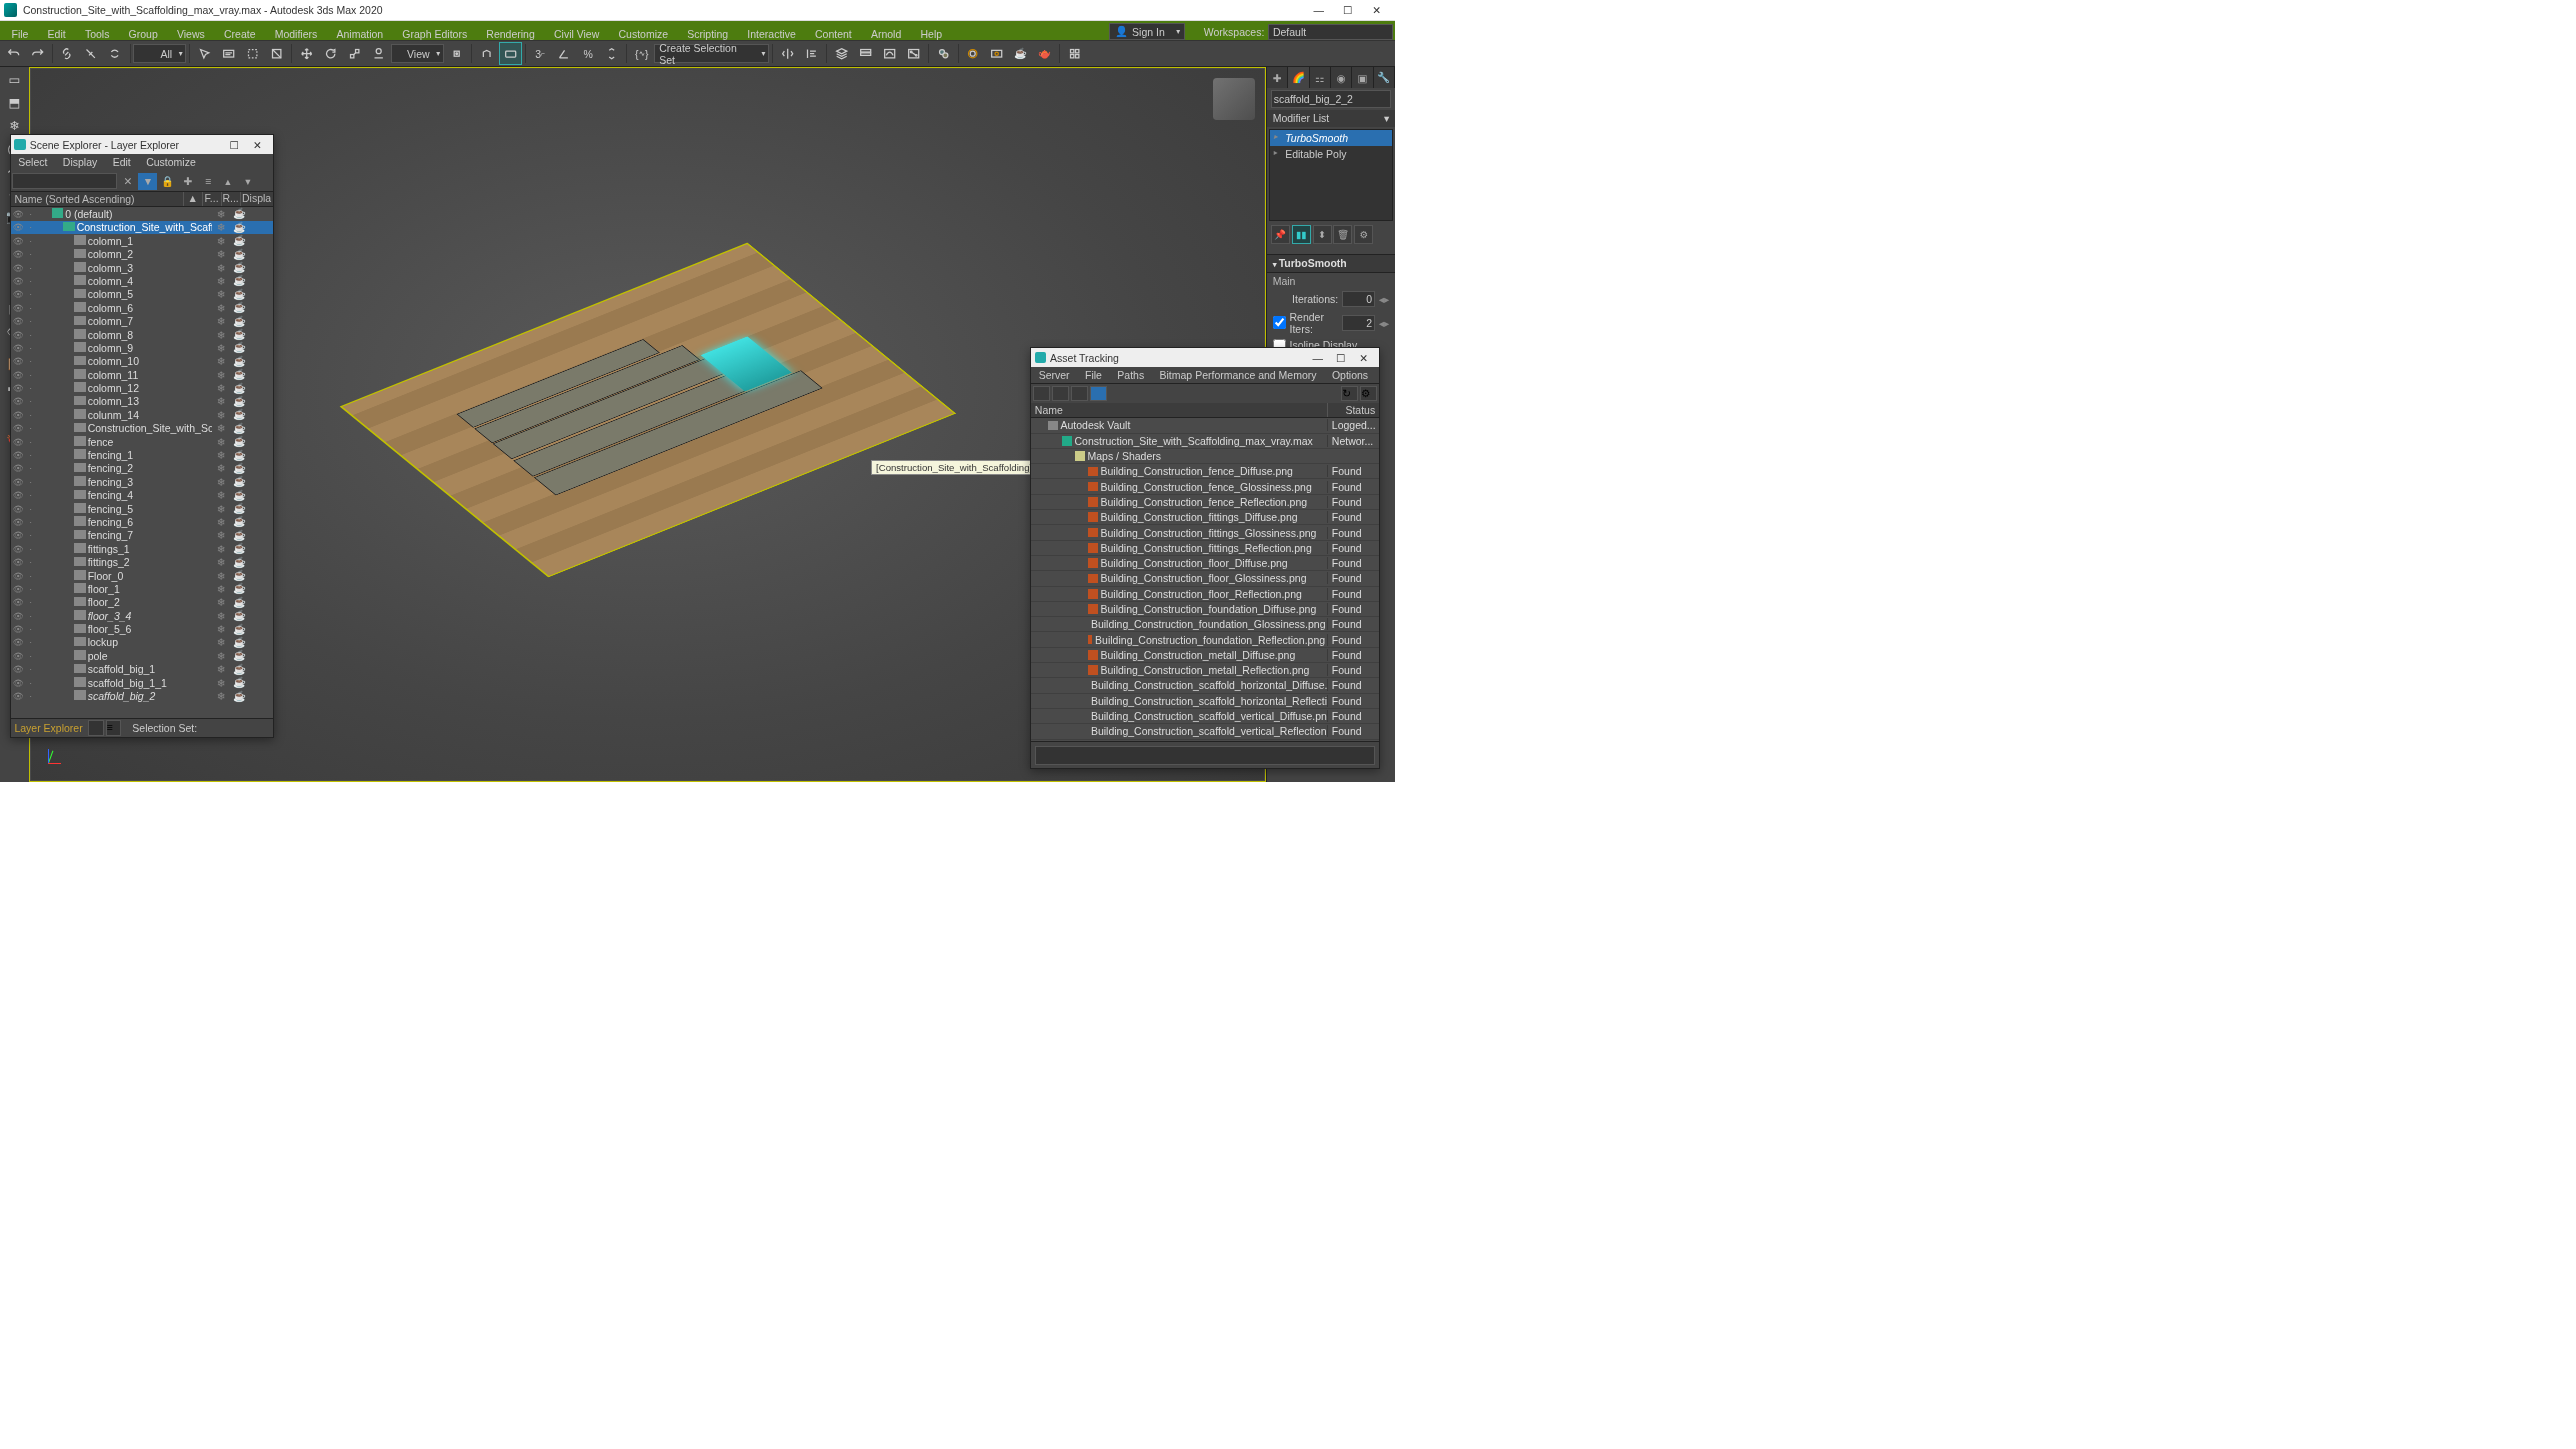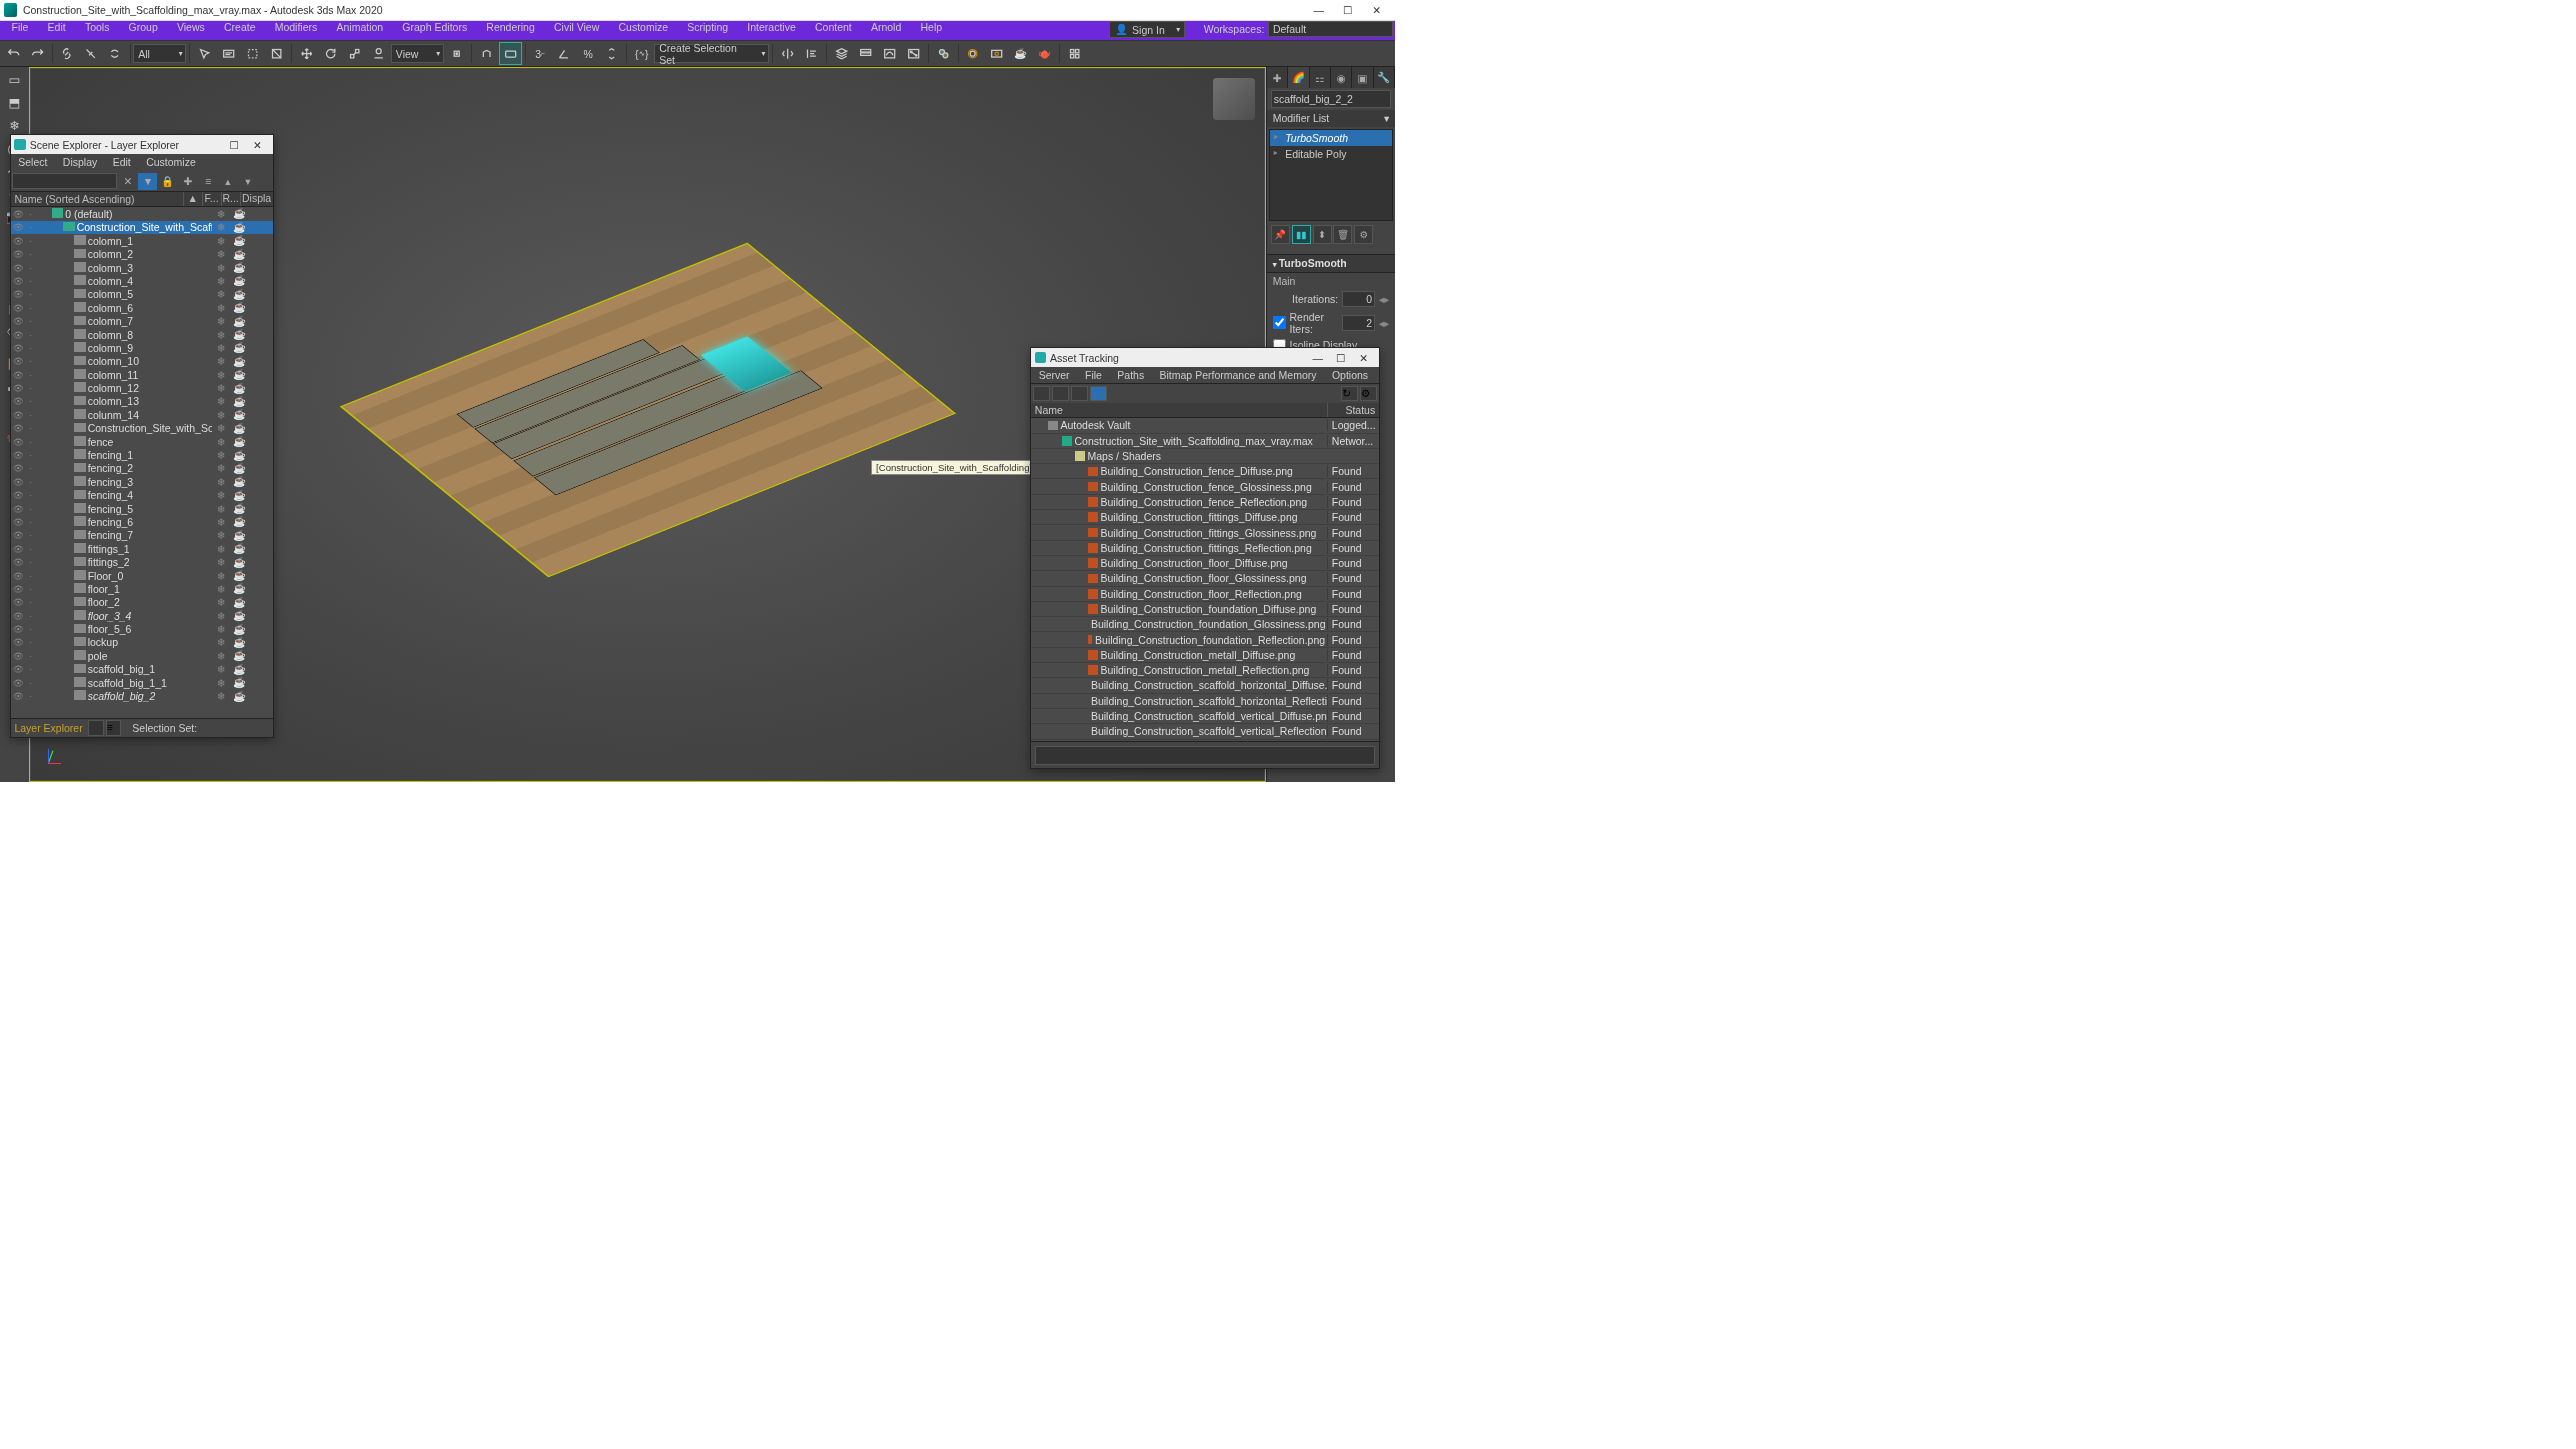--- a/index.html
+++ b/index.html
@@ -5,34 +5,34 @@
 * { margin:0; padding:0; box-sizing:border-box; font-family:"Segoe UI",Arial,sans-serif; font-size:10.5px; user-select:none; }
 body { background:#fff; width:1395px; height:782px; overflow:hidden; position:relative; }
 
 
 .titlebar { height:21px; background:#fff; display:flex; align-items:center; padding:0 3.8px; border-bottom:1px solid #ddd; }
 .titlebar .logo { width:13.4px; height:13.4px; background:linear-gradient(135deg,#00a0a0 0%,#006060 100%); margin-right:5.7px; border-radius:1.9px; }
 .titlebar .title { flex:1; color:#333; }
 .titlebar .winbtn { width:29px; height:19px; display:flex; align-items:center; justify-content:center; color:#333; cursor:pointer; }
 
 
-.menubar { height:19px; background:#6d28d9; display:flex; align-items:flex-start; padding:0 1.9px; color:#ccc; }
+.menubar { height:19px; background:#4d7c0f; display:flex; align-items:flex-end; padding:0 1.9px; color:#ccc; }
 .menubar .menu { padding:1.9px 9.6px; cursor:pointer; }
 .menubar .spacer { flex:1; }
 .menubar .signin { background:#333; border:1px solid #555; padding:1px 19px 1px 5.7px; display:flex; align-items:center; gap:3.8px; position:relative; margin-right:19px; }
 .menubar .signin::after { content:"▾"; position:absolute; right:3.8px; font-size:7.7px; }
 .menubar .ws { display:flex; align-items:center; gap:3.8px; }
 .menubar .ws input { background:#333; border:1px solid #555; color:#ccc; padding:1px 3.8px; width:125px; }
 
 
 .toolbar { height:27px; background:#444; display:flex; align-items:center; padding:0 1.9px; gap:1px; border-top:1px solid #333; border-bottom:1px solid #222; }
 .tbtn { width:23px; height:23px; display:flex; align-items:center; justify-content:center; color:#ccc; cursor:pointer; border:1px solid transparent; }
 .tbtn.active { background:#355; border:1px solid #3aa; }
 .tsep { width:1px; height:19px; background:#333; margin:0 1.9px; }
-.tdrop { height:19px; background:#333; border:1px solid #555; color:#ccc; padding:0 13.4px 0 3.8px; position:relative; display:flex; align-items:center; min-width:38px; }
+.tdrop { height:19px; background:#333; border:1px solid #555; color:#ccc; padding:0 13.4px 0 3.8px; position:relative; display:flex; align-items:center; min-width:38px;justify-content:flex-end; }
 .tdrop::after { content:"▾"; position:absolute; right:2.9px; font-size:7.7px; }
 
 
 .main { position:absolute; top:67px; left:0; right:0; bottom:0; background:#4a4a4a; }
 
 
 .vpinfo { position:absolute; top:1.9px; left:5.7px; color:#ddd; font-size:9.6px; line-height:12.5px; }
 .vpinfo .hdr { color:#ccc; }
 .vpinfo table { color:#d8a030; margin-top:1px; }
 .vpinfo td { padding:0 5.7px 0 0; }

